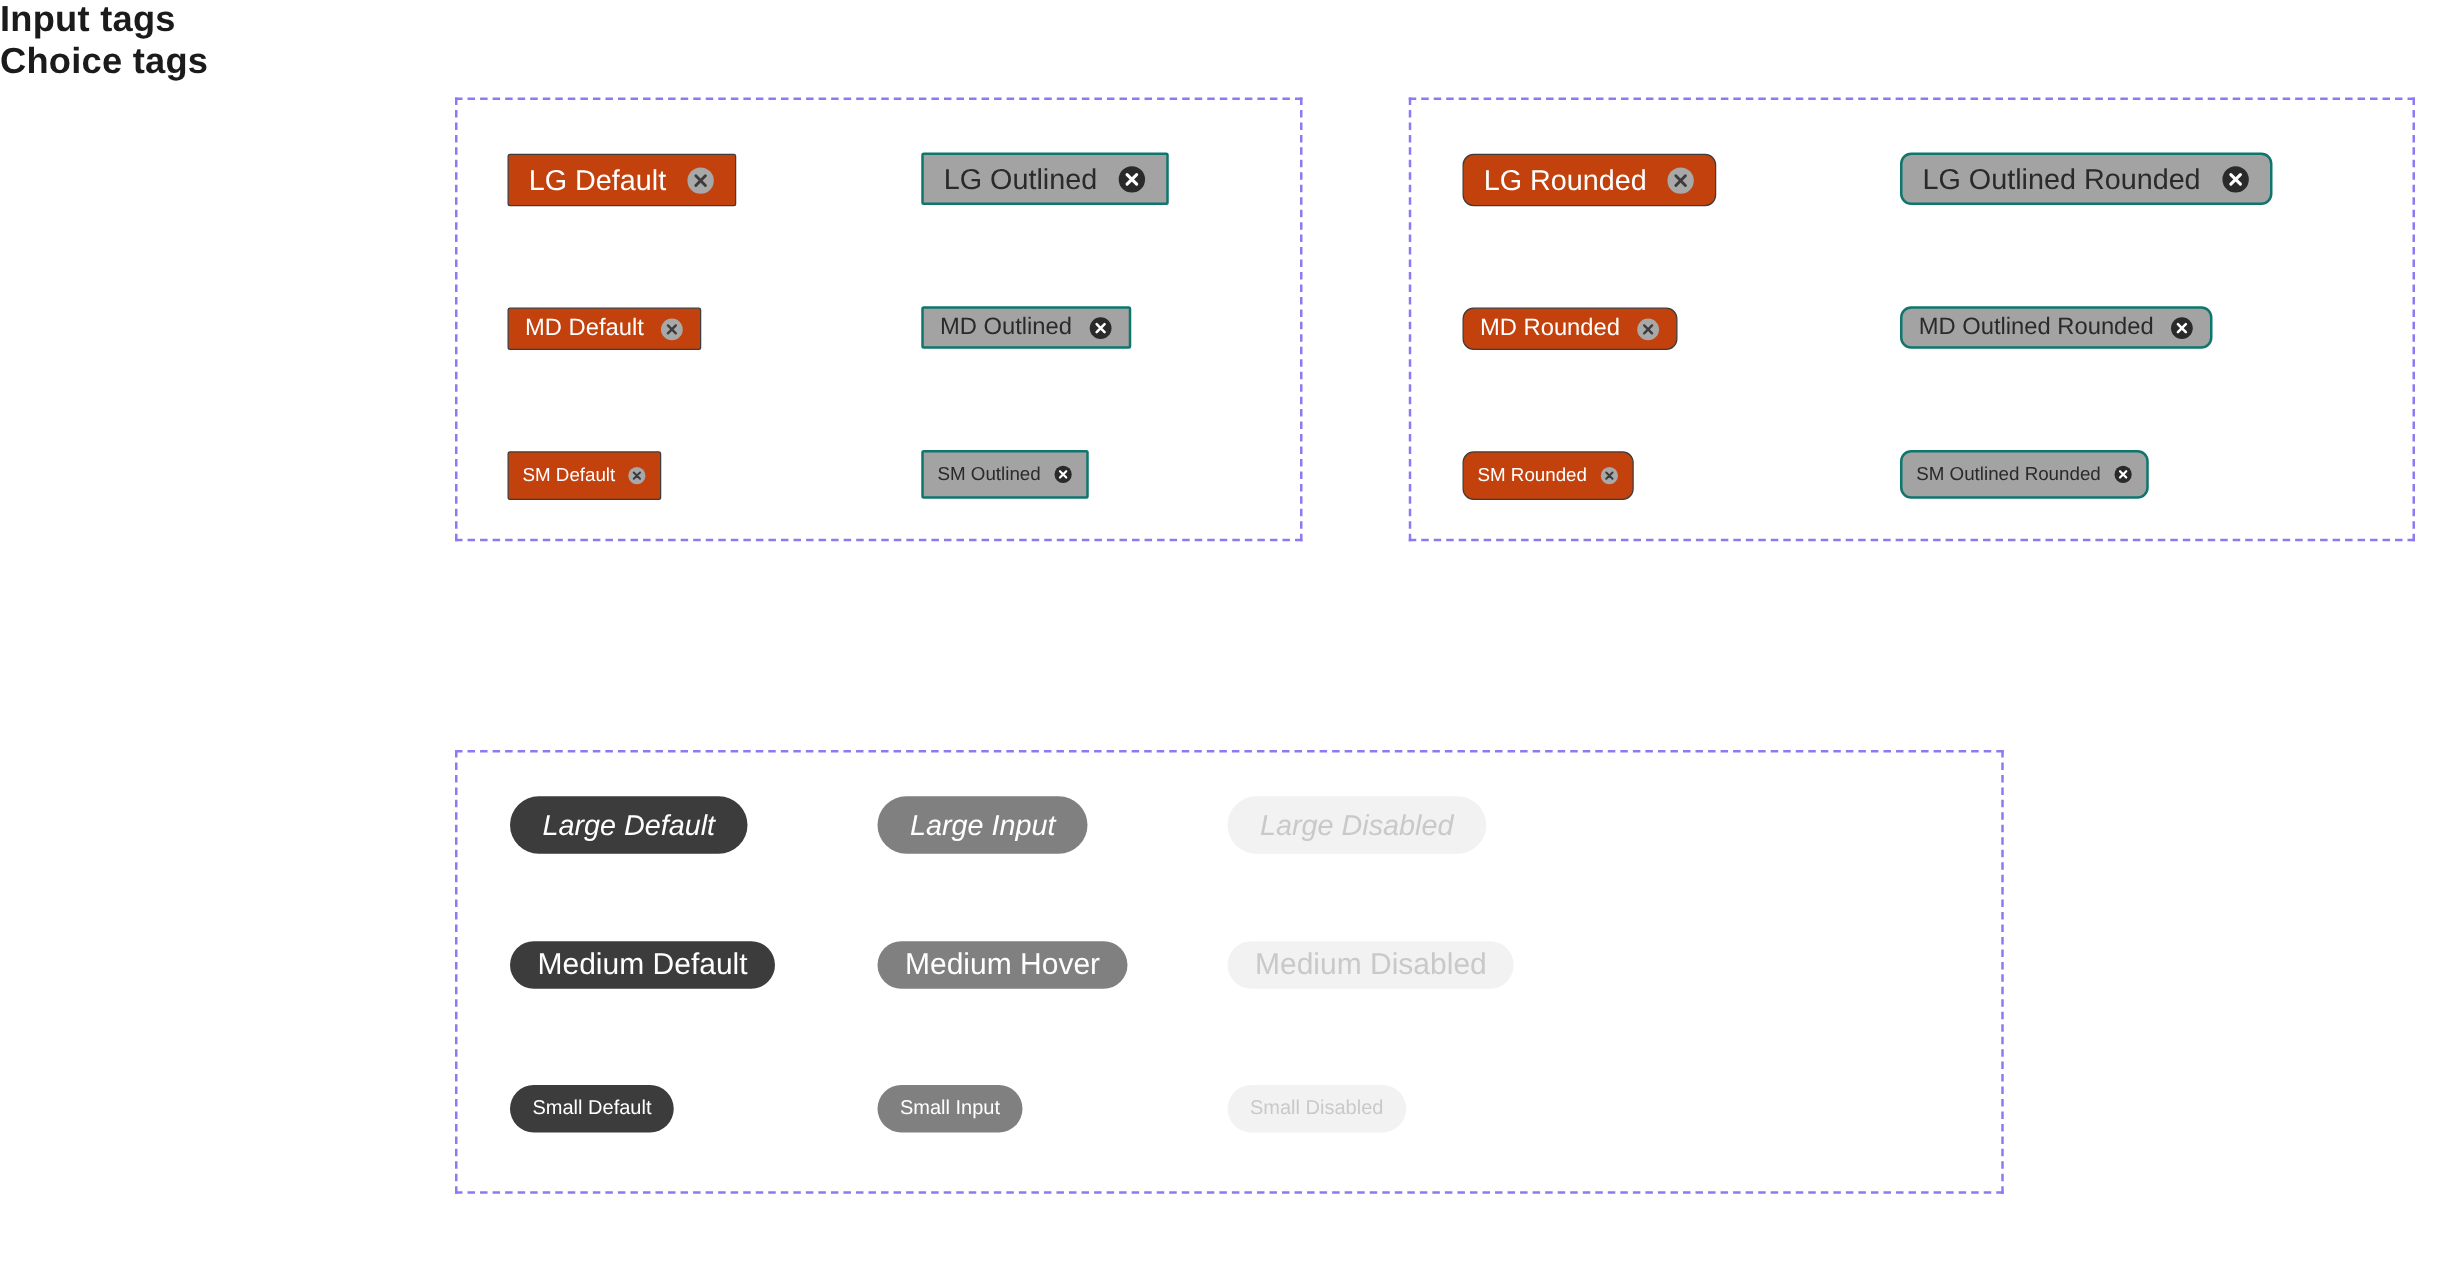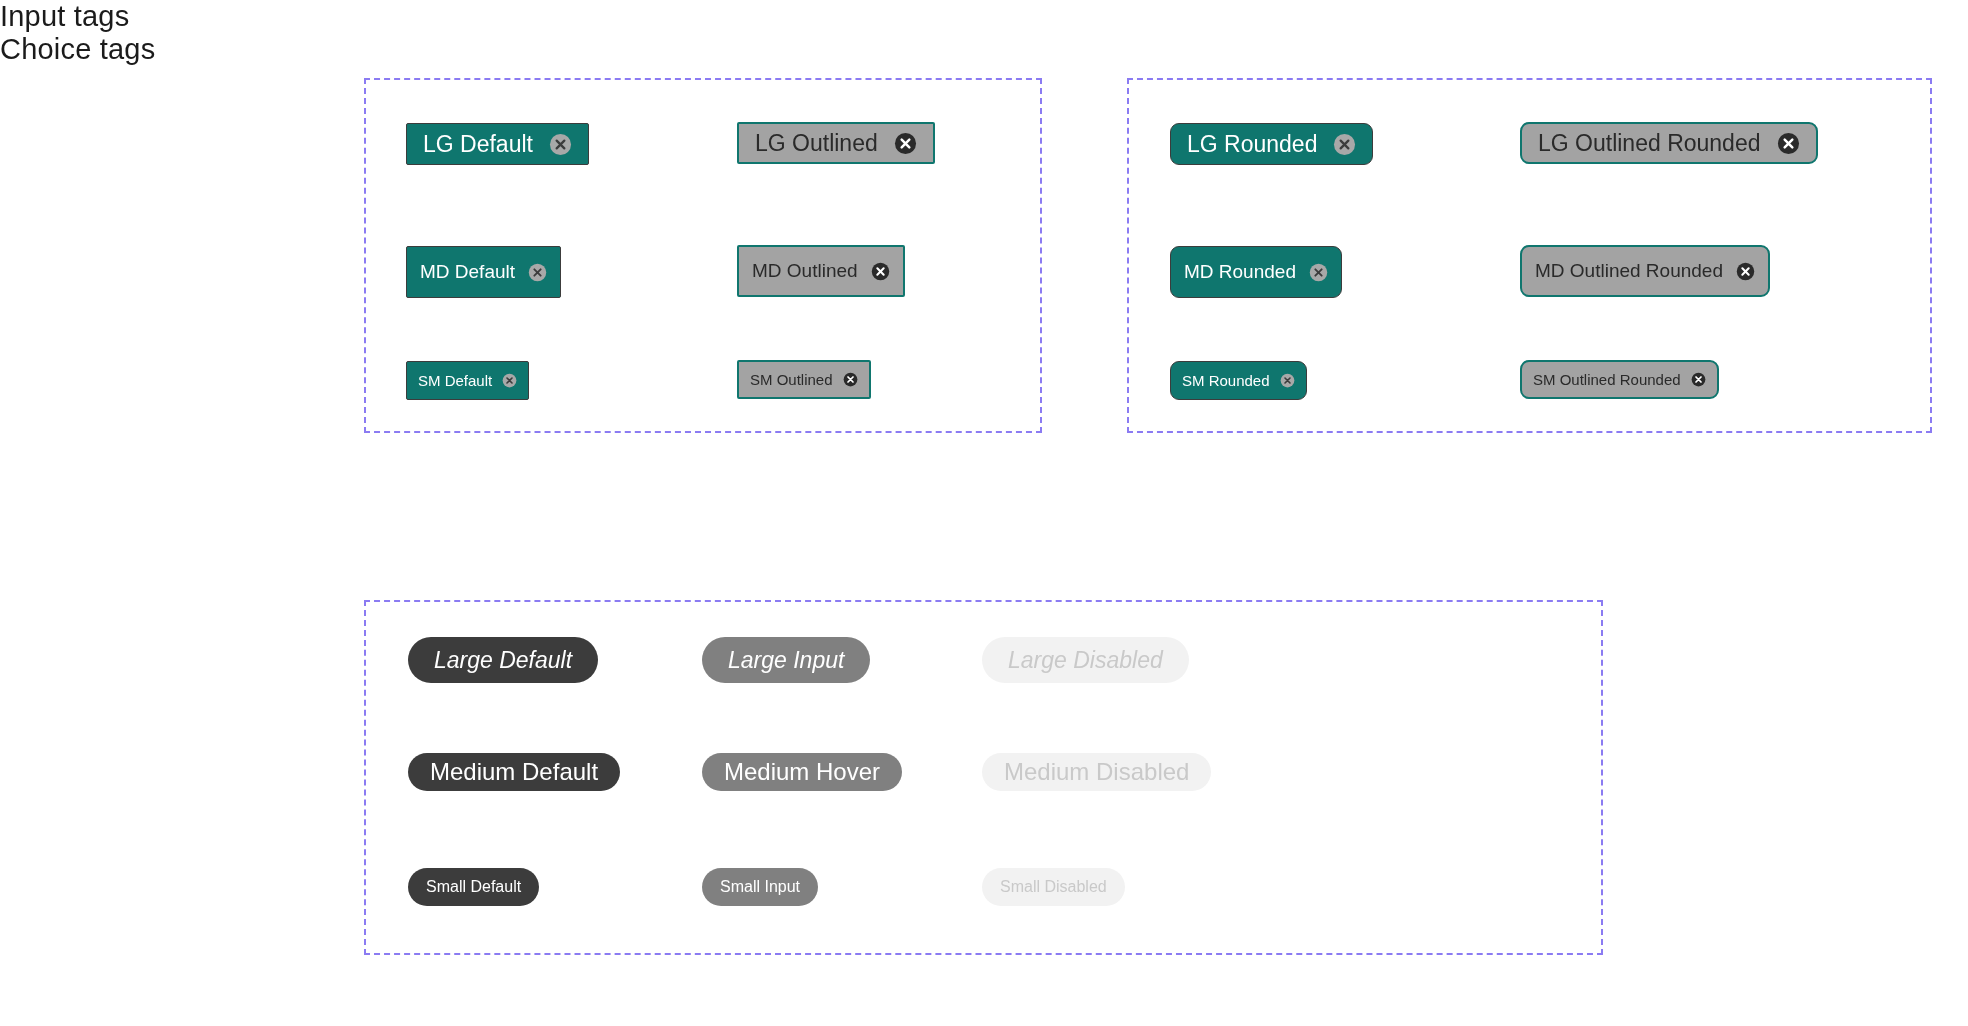--- a/index.html
+++ b/index.html
@@ -12,21 +12,21 @@
     width: 1968px;
     height: 1026px;
     font-family: "Liberation Sans", sans-serif;
     position: relative;
     overflow: hidden;
     border-radius: 10px;
   }
   .section-label {
     font-size: 29px;
     color: #1b1b1b;
-    font-weight: 400;
+    font-weight: 700;
     letter-spacing: 0.2px;
     white-space: nowrap;
   }
 
   .frame {
     position: absolute;
     border: 2px dashed #8b7bf2;
     box-sizing: border-box;
   }
 
@@ -41,30 +41,30 @@
     display: inline-flex;
     align-items: center;
     box-sizing: border-box;
     white-space: nowrap;
     font-family: "Liberation Sans", sans-serif;
     font-weight: 400;
   }
 
   
   .tag.lg { height: 42px; padding: 0 16px; font-size: 23px; }
-  .tag.md { height: 52px; padding: 0 13px; font-size: 19px; }
+  .tag.md { height: 34px; padding: 0 13px; font-size: 19px; }
   .tag.sm { height: 39px; padding: 0 11px; font-size: 15px; }
 
   .tag.lg .tag-x { margin-left: 16px; }
   .tag.md .tag-x { margin-left: 13px; }
   .tag.sm .tag-x { margin-left: 10px; }
 
   
   .tag.solid {
-    background: #0f766e;
+    background: #c2410c;
     color: #ffffff;
     border: 1px solid #3c3c3c;
     align-items: center;
   }
   .tag.outlined {
     background: #a3a3a3;
     color: #2a2a2a;
     border: 2px solid #0f766e;
   }
 

